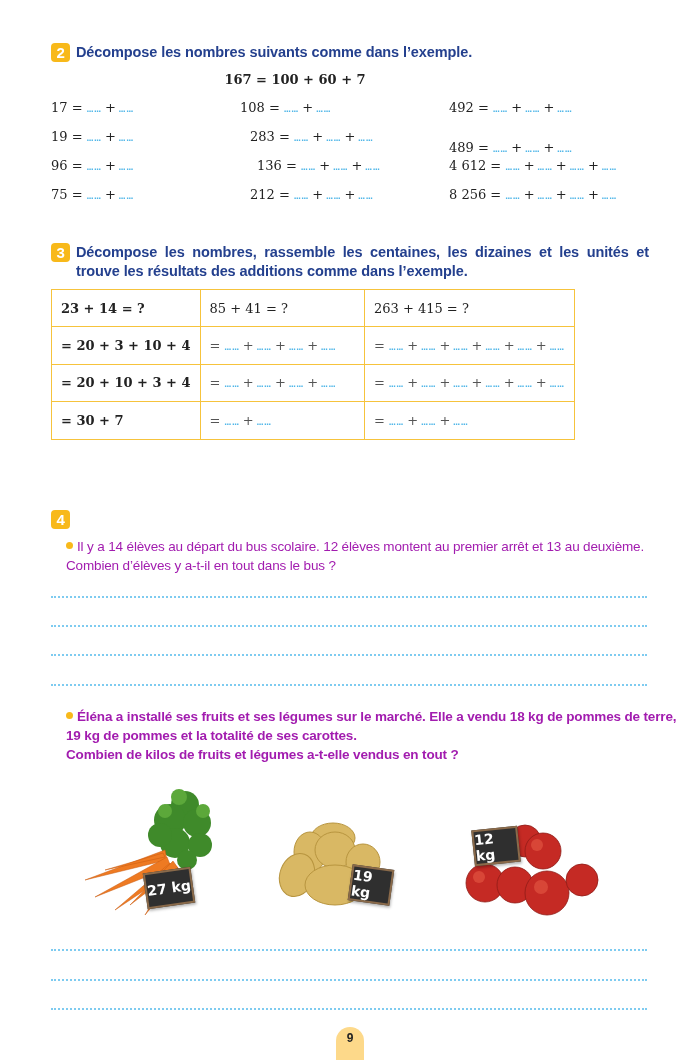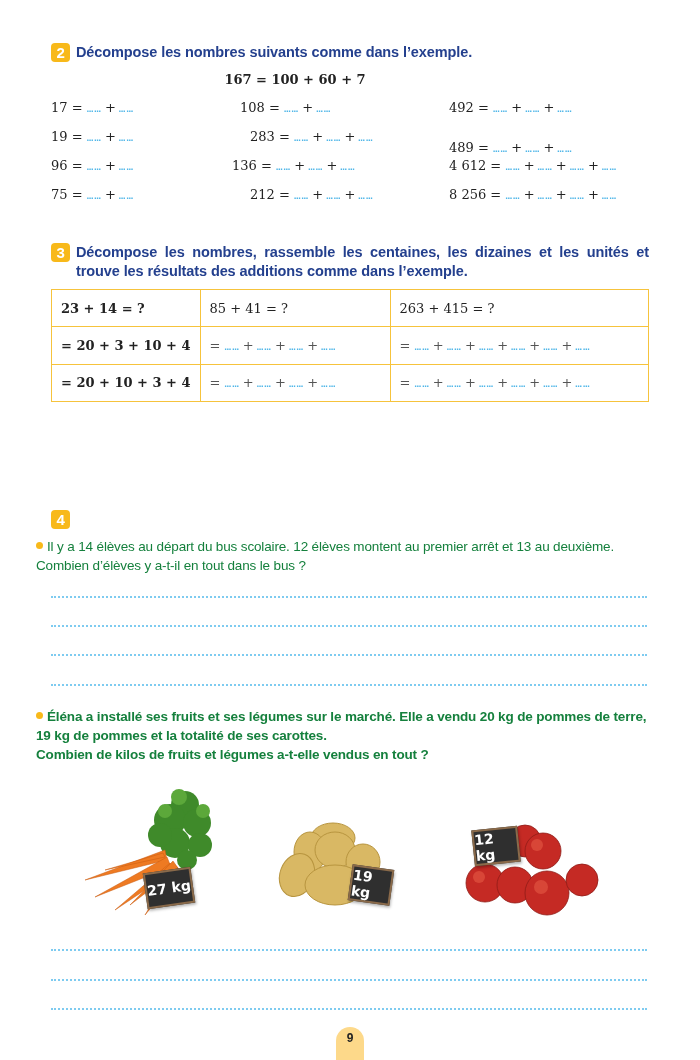--- a/index.html
+++ b/index.html
@@ -10,27 +10,27 @@
   .badge { display: inline-flex; align-items: center; justify-content: center; width: 19px; height: 19px; border-radius: 4px; background: #f8b91a; color: #fff; font-size: 15px; font-weight: bold; margin-right: 6px; flex-shrink: 0; }
 
   .math { font-family: "DejaVu Serif", serif; font-size: 13px; color: #222; }
   .dots { color: #4fb6e8; letter-spacing: 1px; font-family: "DejaVu Sans Mono", monospace; font-size: 11px; }
   .plus { margin: 0 3px; }
 
   #example2 { position: absolute; top: 72px; left: 0; width: 590px; text-align: center; font-weight: bold; font-size: 13px; }
   .decomp-grid { position: absolute; top: 100px; left: 51px; width: 620px; }
   .decomp-cell { position: absolute; white-space: nowrap; }
 
-  table.ex3 { position: absolute; top: 289px; left: 51px; width: 598px; border-collapse: collapse; }
+  table.ex3 { position: absolute; top: 289px; left: 51px; width: 524px; border-collapse: collapse; }
   table.ex3 td { border: 1.5px solid #f6c33c; height: 37.4px; padding: 0 9px; vertical-align: middle; white-space: nowrap; }
   table.ex3 td.c1 { width: 129px; font-weight: bold; }
   table.ex3 td.c2 { width: 190px; }
   table.ex3 td.eqs { color: #555; }
 
-  .problem { position: absolute; left: 36px; font-size: 13.5px; line-height: 19px; color: #15803d; font-weight: bold; letter-spacing: -0.15px; font-family: "Liberation Sans", sans-serif; }
+  .problem { position: absolute; left: 66px; font-size: 13.5px; line-height: 19px; color: #a21caf; font-weight: bold; letter-spacing: -0.15px; font-family: "Liberation Sans", sans-serif; }
   .bullet { display: inline-block; width: 7px; height: 7px; border-radius: 50%; background: #f8b91a; margin-right: 4px; vertical-align: 2px; }
 
   .answer-line { position: absolute; left: 51px; width: 596px; height: 0; border-top: 2px dotted #7ecbf0; }
 
   .produce { position: absolute; }
   .slate { position: absolute; background: #2f2f2f; border: 2px solid #8a6a4a; color: #fff; font-weight: bold; font-family: "DejaVu Sans", sans-serif; font-size: 14px; display: flex; align-items: center; justify-content: center; box-shadow: 1px 2px 3px rgba(0,0,0,0.3); }
 
   .page-tab { position: absolute; left: 336px; top: 1027px; width: 28px; height: 40px; background: #fdd98a; border-radius: 14px 14px 0 0; display: flex; justify-content: center; padding-top: 4px; font-weight: bold; font-size: 12px; color: #222; }
 </style>
 </head>
@@ -41,21 +41,21 @@
   <span>Décompose les nombres suivants comme dans l’exemple.</span>
 </div>
 <div id="example2" class="math">167 = 100 + 60 + 7</div>
 <div class="decomp-grid" id="decomp-grid">
     <div class="decomp-cell math" style="left: 0px; top: 0px;"><span>17 = </span><span class="dots">……</span><span class="plus">+</span><span class="dots">……</span></div>
     <div class="decomp-cell math" style="left: 0px; top: 29px;"><span>19 = </span><span class="dots">……</span><span class="plus">+</span><span class="dots">……</span></div>
     <div class="decomp-cell math" style="left: 0px; top: 58px;"><span>96 = </span><span class="dots">……</span><span class="plus">+</span><span class="dots">……</span></div>
     <div class="decomp-cell math" style="left: 0px; top: 87px;"><span>75 = </span><span class="dots">……</span><span class="plus">+</span><span class="dots">……</span></div>
     <div class="decomp-cell math" style="left: 189px; top: 0px;"><span>108 = </span><span class="dots">……</span><span class="plus">+</span><span class="dots">……</span></div>
     <div class="decomp-cell math" style="left: 199px; top: 29px;"><span>283 = </span><span class="dots">……</span><span class="plus">+</span><span class="dots">……</span><span class="plus">+</span><span class="dots">……</span></div>
-    <div class="decomp-cell math" style="left: 181px; top: 58px;"><span>136 = </span><span class="dots">……</span><span class="plus">+</span><span class="dots">……</span><span class="plus">+</span><span class="dots">……</span></div>
+    <div class="decomp-cell math" style="left: 206px; top: 58px;"><span>136 = </span><span class="dots">……</span><span class="plus">+</span><span class="dots">……</span><span class="plus">+</span><span class="dots">……</span></div>
     <div class="decomp-cell math" style="left: 199px; top: 87px;"><span>212 = </span><span class="dots">……</span><span class="plus">+</span><span class="dots">……</span><span class="plus">+</span><span class="dots">……</span></div>
     <div class="decomp-cell math" style="left: 398px; top: 0px;"><span>492 = </span><span class="dots">……</span><span class="plus">+</span><span class="dots">……</span><span class="plus">+</span><span class="dots">……</span></div>
     <div class="decomp-cell math" style="left: 398px; top: 29px; margin-top: 11px;"><span>489 = </span><span class="dots">……</span><span class="plus">+</span><span class="dots">……</span><span class="plus">+</span><span class="dots">……</span></div>
     <div class="decomp-cell math" style="left: 398px; top: 58px;"><span>4 612 = </span><span class="dots">……</span><span class="plus">+</span><span class="dots">……</span><span class="plus">+</span><span class="dots">……</span><span class="plus">+</span><span class="dots">……</span></div>
     <div class="decomp-cell math" style="left: 398px; top: 87px;"><span>8 256 = </span><span class="dots">……</span><span class="plus">+</span><span class="dots">……</span><span class="plus">+</span><span class="dots">……</span><span class="plus">+</span><span class="dots">……</span></div>
   </div>
 
 <div class="ex-title" style="top:243px; width:598px; text-align:justify;">
   <span class="badge">3</span>
   <span style="text-align:justify; text-align-last:left;">Décompose les nombres, rassemble les centaines, les dizaines et les unités et trouve les résultats des additions comme dans l’exemple.</span>
@@ -71,39 +71,44 @@
       <tr>
         <td class="math c1">= 20 + 3 + 10 + 4</td>
         <td class="math c2 eqs"><span>= </span><span class="dots">……</span><span class="plus">+</span><span class="dots">……</span><span class="plus">+</span><span class="dots">……</span><span class="plus">+</span><span class="dots">……</span></td>
         <td class="math eqs"><span>= </span><span class="dots">……</span><span class="plus">+</span><span class="dots">……</span><span class="plus">+</span><span class="dots">……</span><span class="plus">+</span><span class="dots">……</span><span class="plus">+</span><span class="dots">……</span><span class="plus">+</span><span class="dots">……</span></td>
       </tr>
       <tr>
         <td class="math c1">= 20 + 10 + 3 + 4</td>
         <td class="math c2 eqs"><span>= </span><span class="dots">……</span><span class="plus">+</span><span class="dots">……</span><span class="plus">+</span><span class="dots">……</span><span class="plus">+</span><span class="dots">……</span></td>
         <td class="math eqs"><span>= </span><span class="dots">……</span><span class="plus">+</span><span class="dots">……</span><span class="plus">+</span><span class="dots">……</span><span class="plus">+</span><span class="dots">……</span><span class="plus">+</span><span class="dots">……</span><span class="plus">+</span><span class="dots">……</span></td>
       </tr>
+      <tr>
+        <td class="math c1">= 30 + 7</td>
+        <td class="math c2 eqs"><span>= </span><span class="dots">……</span><span class="plus">+</span><span class="dots">……</span></td>
+        <td class="math eqs"><span>= </span><span class="dots">……</span><span class="plus">+</span><span class="dots">……</span><span class="plus">+</span><span class="dots">……</span></td>
+      </tr>
     </tbody>
 </table>
 
 <div class="ex-title" style="top:510px;">
   <span class="badge">4</span>
 </div>
 
 <div class="problem" style="top:537px; font-weight:normal;">
   <div><span class="bullet"></span><span>Il y a 14 élèves au départ du bus scolaire. 12 élèves montent au premier arrêt et 13 au deuxième.</span></div>
   <div><span>Combien d’élèves y a-t-il en tout dans le bus ?</span></div>
 </div>
 
 <div class="answer-line" style="top:596px;"></div>
 <div class="answer-line" style="top:625px;"></div>
 <div class="answer-line" style="top:654px;"></div>
 <div class="answer-line" style="top:684px;"></div>
 
 <div class="problem" style="top:707px;">
-  <div><span class="bullet"></span><span>Éléna a installé ses fruits et ses légumes sur le marché. Elle a vendu 20 kg de pommes de terre,</span></div>
+  <div><span class="bullet"></span><span>Éléna a installé ses fruits et ses légumes sur le marché. Elle a vendu 18 kg de pommes de terre,</span></div>
   <div><span>19 kg de pommes et la totalité de ses carottes.</span></div>
   <div><span>Combien de kilos de fruits et légumes a-t-elle vendus en tout ?</span></div>
 </div>
 
 <div class="produce" style="left:75px; top:775px; width:150px; height:145px;">
   <svg width="150" height="145" viewBox="0 0 150 145">
     <g fill="#3f8a2a">
       <circle cx="110" cy="30" r="14"></circle>
         <circle cx="95" cy="45" r="16"></circle>
         <circle cx="122" cy="48" r="14"></circle>

